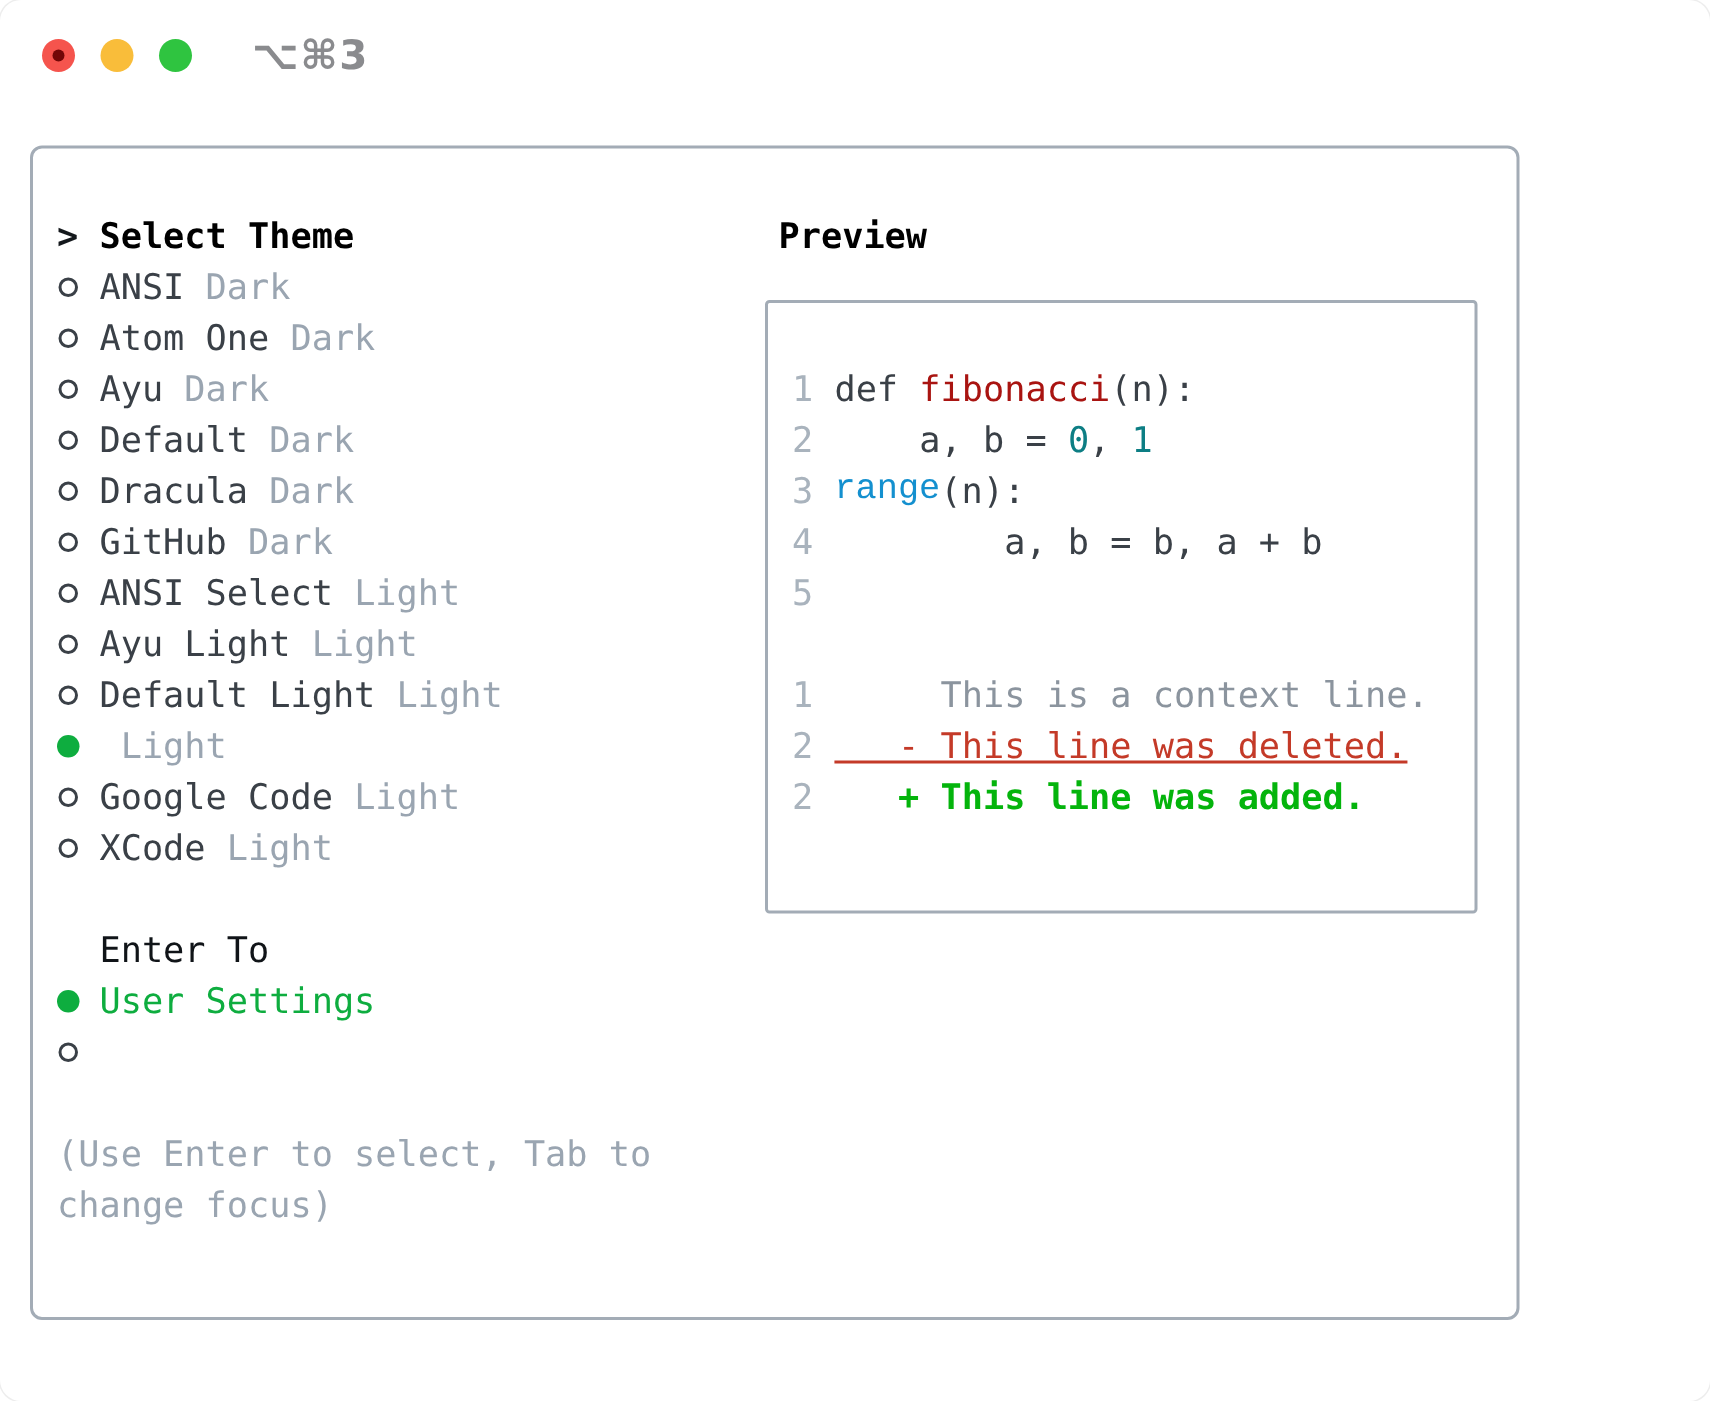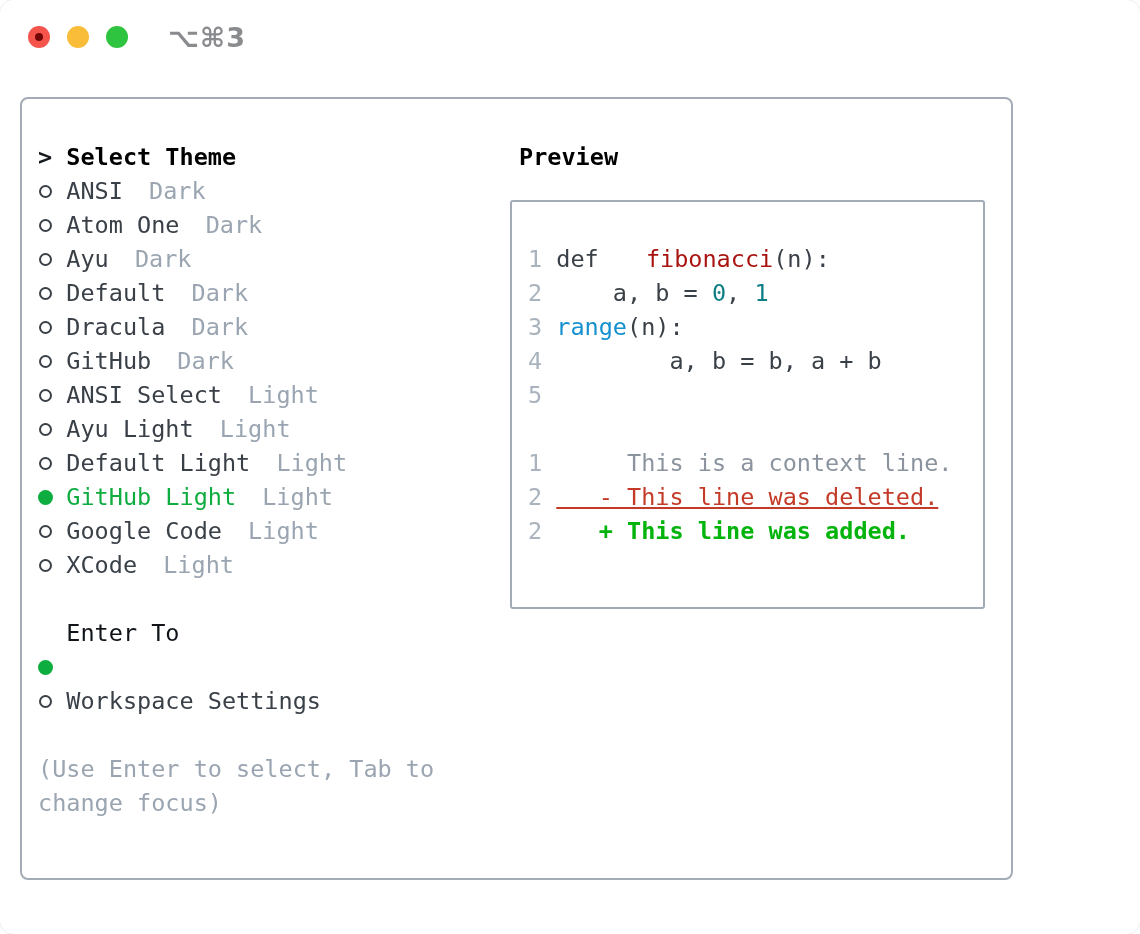--- a/index.html
+++ b/index.html
@@ -48,43 +48,43 @@
   .bullet-slot { width: 28.3px; display: flex; align-items: center; }
   .radio {
     width: 13px; height: 13px; border-radius: 50%;
     border: 2px solid #3a4047; margin-left: 1px;
   }
   .radio.on { width: 15px; height: 15px; border: none; background: var(--accent-green); margin-left: 0; }
   .hdr { font-weight: bold; color: #000000; }
   .prompt { font-weight: bold; color: #14181c; }
   .theme-name { color: var(--text-dark); }
   .row.selected .theme-name { color: var(--accent-green); }
-  .variant { color: var(--muted-gray); margin-left: 12px; }
+  .variant { color: var(--muted-gray); }
   .apply-label { color: #101418; }
   .opt-name { color: var(--text-dark); }
   .row.selected .opt-name { color: var(--accent-green); }
   .hint { color: var(--muted-gray); }
 
   
   .preview-header { position: absolute; left: 497px; top: 41px; }
   .preview-box {
     position: absolute; left: 488px; top: 101px;
     width: 475px; height: 409px;
     border: 2px solid var(--border-gray);
     border-radius: 3px;
     background: #ffffff;
     overflow: hidden;
   }
   .code { position: absolute; left: 16px; top: 40px; }
   .cl { height: 34px; display: flex; white-space: pre; font-size: 23.5px; line-height: 34px; }
   .ln { display: inline-block; width: 1ch; text-align: right; margin-right: 1ch; color: var(--linenum-gray); }
   .tk-plain    { color: var(--text-dark); }
-  .tk-function { color: var(--function-red); margin-left: 33px; }
+  .tk-function { color: var(--function-red); }
   .tk-number   { color: var(--number-teal); }
-  .tk-builtin  { color: var(--builtin-blue); }
+  .tk-builtin  { color: var(--builtin-blue); font-family: Liberation Mono, monospace; }
   .tk-context  { color: var(--context-gray); }
   .tk-deleted  { color: var(--deleted-red); text-decoration: underline; }
   .tk-added    { color: var(--added-green); font-weight: bold; }
 </style>
 </head>
 <body>
 
 <div class="window">
 
   <div class="titlebar">
@@ -103,31 +103,31 @@
       <div id="theme-items">
           <div class="row"><span class="bullet-slot"><span class="radio"></span></span><span class="theme-name">ANSI</span><span class="variant"> Dark</span></div>
           <div class="row"><span class="bullet-slot"><span class="radio"></span></span><span class="theme-name">Atom One</span><span class="variant"> Dark</span></div>
           <div class="row"><span class="bullet-slot"><span class="radio"></span></span><span class="theme-name">Ayu</span><span class="variant"> Dark</span></div>
           <div class="row"><span class="bullet-slot"><span class="radio"></span></span><span class="theme-name">Default</span><span class="variant"> Dark</span></div>
           <div class="row"><span class="bullet-slot"><span class="radio"></span></span><span class="theme-name">Dracula</span><span class="variant"> Dark</span></div>
           <div class="row"><span class="bullet-slot"><span class="radio"></span></span><span class="theme-name">GitHub</span><span class="variant"> Dark</span></div>
           <div class="row"><span class="bullet-slot"><span class="radio"></span></span><span class="theme-name">ANSI Select</span><span class="variant"> Light</span></div>
           <div class="row"><span class="bullet-slot"><span class="radio"></span></span><span class="theme-name">Ayu Light</span><span class="variant"> Light</span></div>
           <div class="row"><span class="bullet-slot"><span class="radio"></span></span><span class="theme-name">Default Light</span><span class="variant"> Light</span></div>
-          <div class="row selected"><span class="bullet-slot"><span class="radio on"></span></span><span class="theme-name">GitHub Light</span><span class="variant"> Light</span></div>
+          <div class="row selected"><span class="bullet-slot"><span class="radio on"></span></span><span class="variant"> Light</span></div>
           <div class="row"><span class="bullet-slot"><span class="radio"></span></span><span class="theme-name">Google Code</span><span class="variant"> Light</span></div>
           <div class="row"><span class="bullet-slot"><span class="radio"></span></span><span class="theme-name">XCode</span><span class="variant"> Light</span></div>
         </div>
       <div class="spacer"></div>
       <div class="row">
         <span class="bullet-slot"></span><span class="apply-label">Enter To</span>
       </div>
       <div id="apply-items">
-          <div class="row selected"><span class="bullet-slot"><span class="radio on"></span></span></div>
-          <div class="row"><span class="bullet-slot"><span class="radio"></span></span><span class="opt-name">Workspace Settings</span></div>
+          <div class="row selected"><span class="bullet-slot"><span class="radio on"></span></span><span class="opt-name">User Settings</span></div>
+          <div class="row"><span class="bullet-slot"><span class="radio"></span></span></div>
         </div>
       <div class="spacer"></div>
       <div class="row hint">(Use Enter to select, Tab to</div>
       <div class="row hint">change focus)</div>
     </div>
 
     <div class="preview-header row hdr">Preview</div>
 
     <div class="preview-box">
       <div class="code" id="code-lines">

